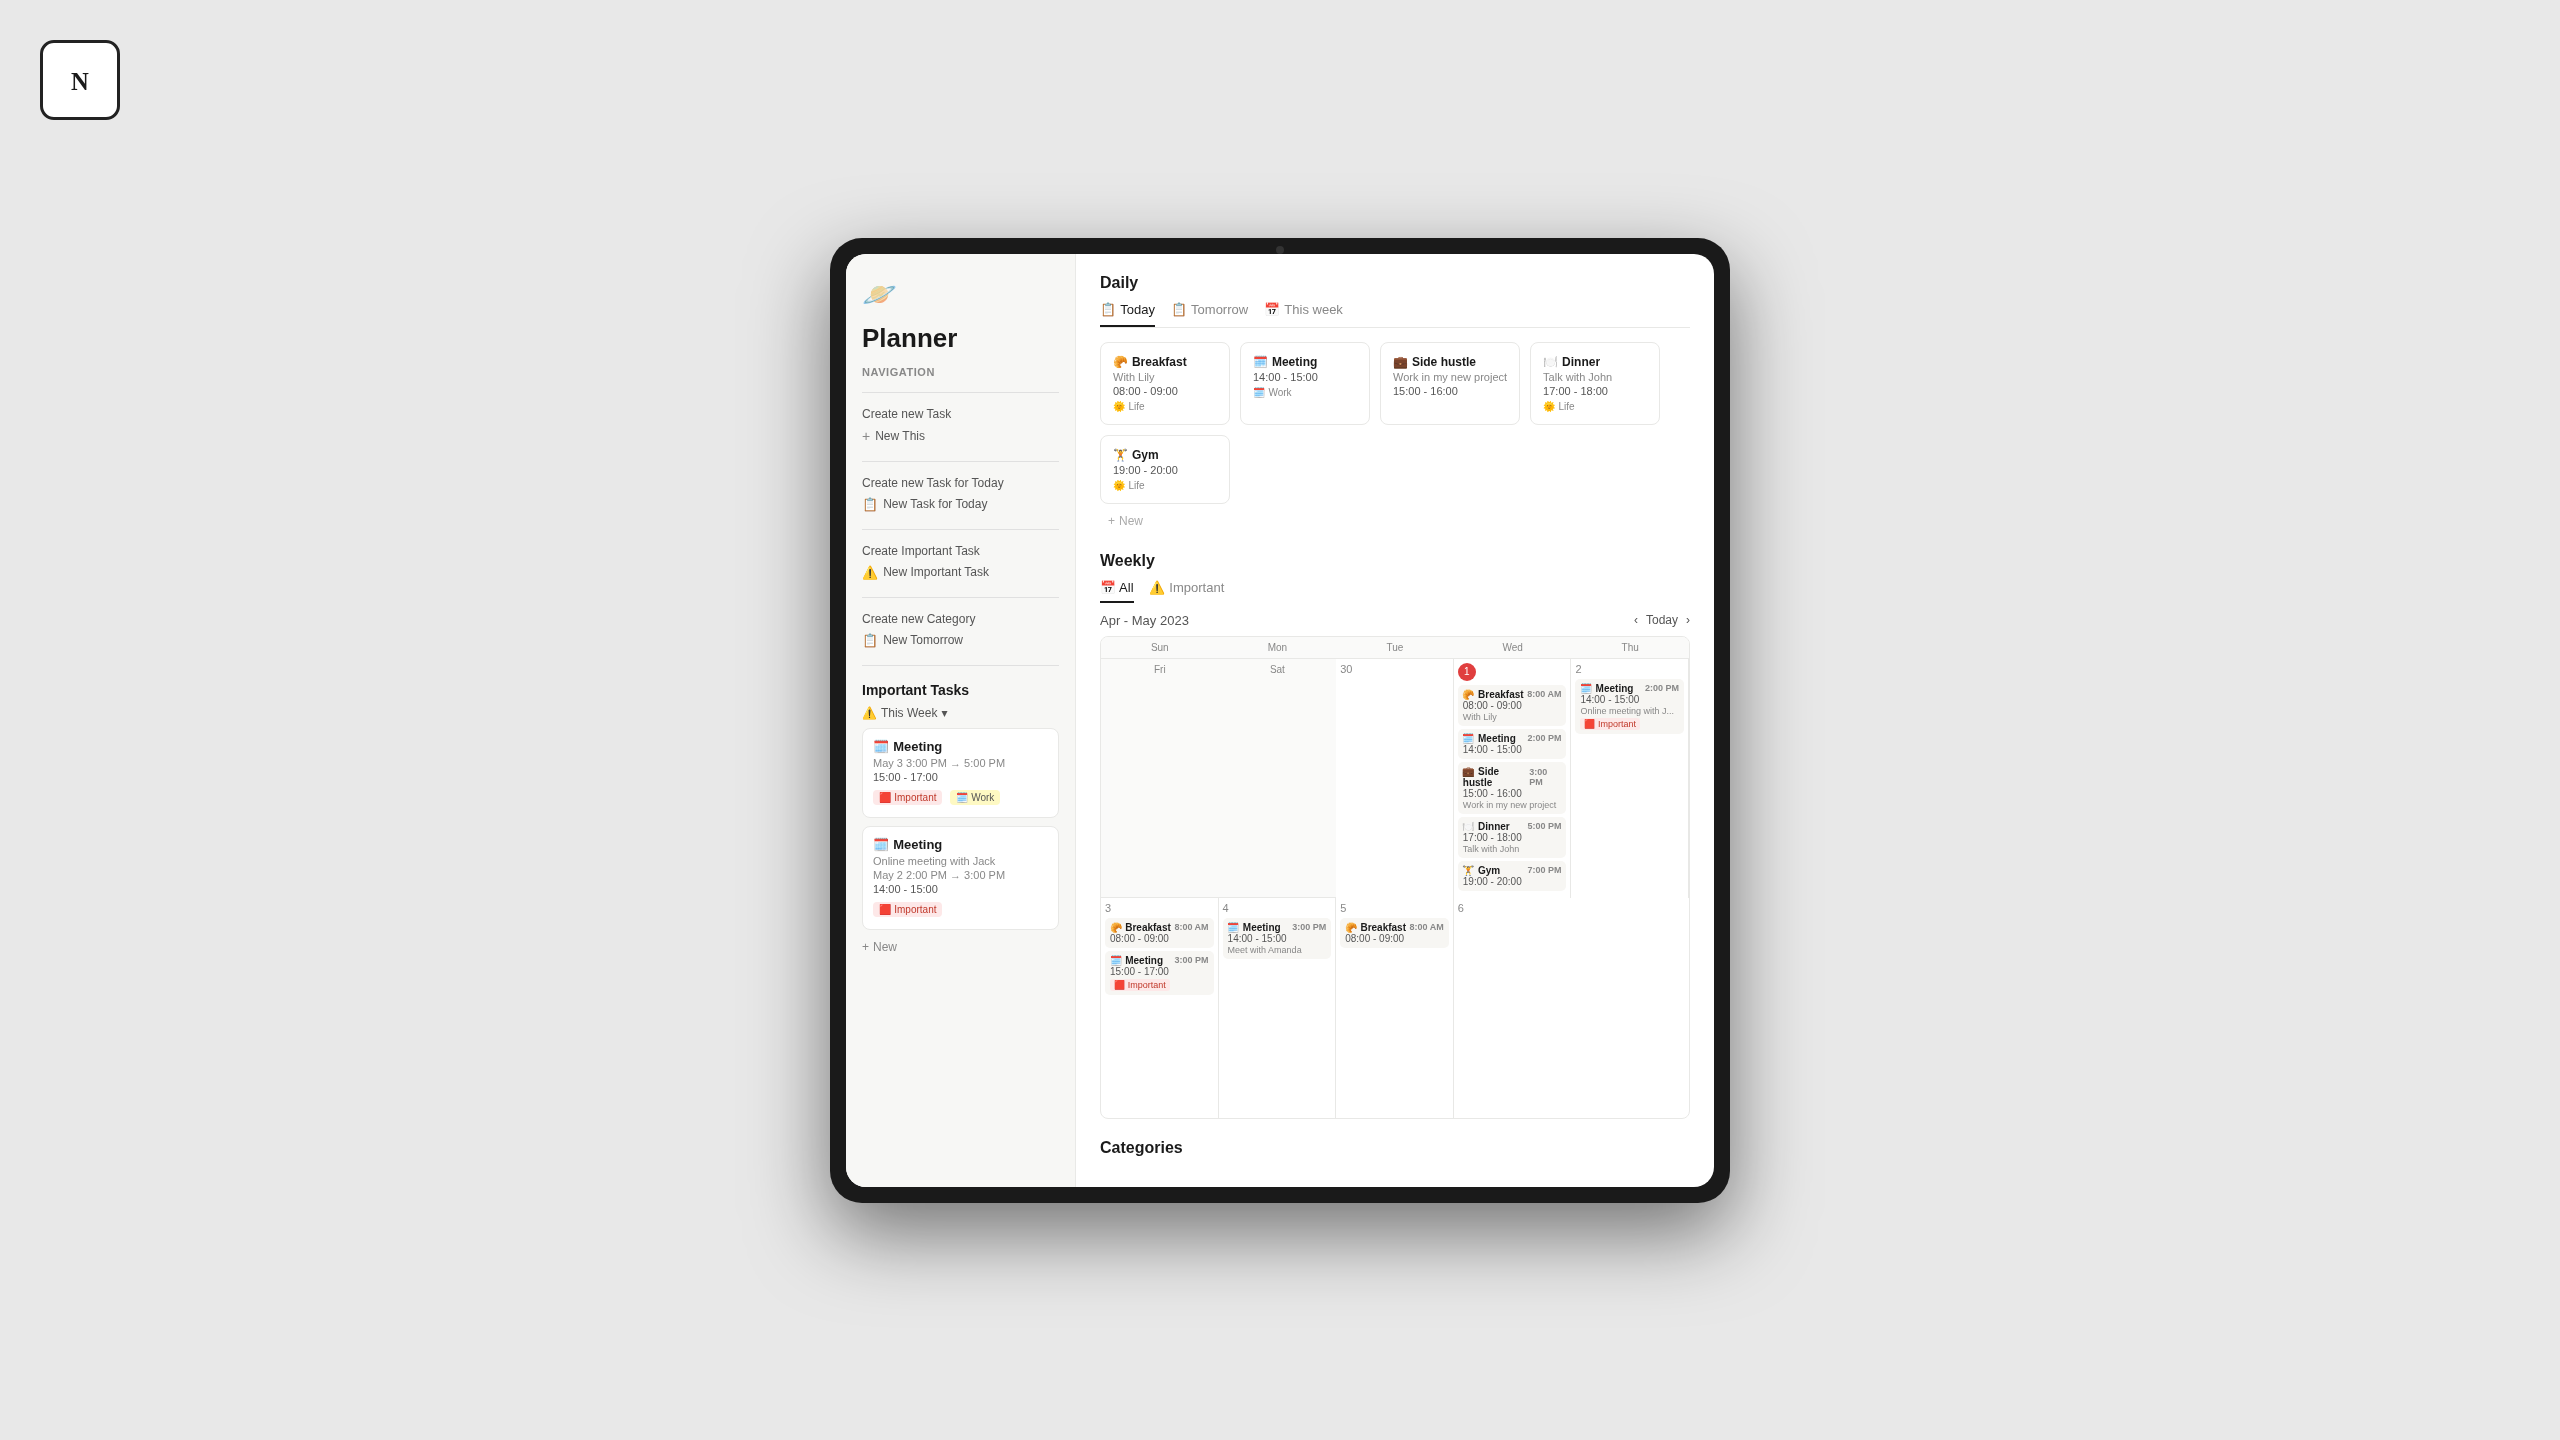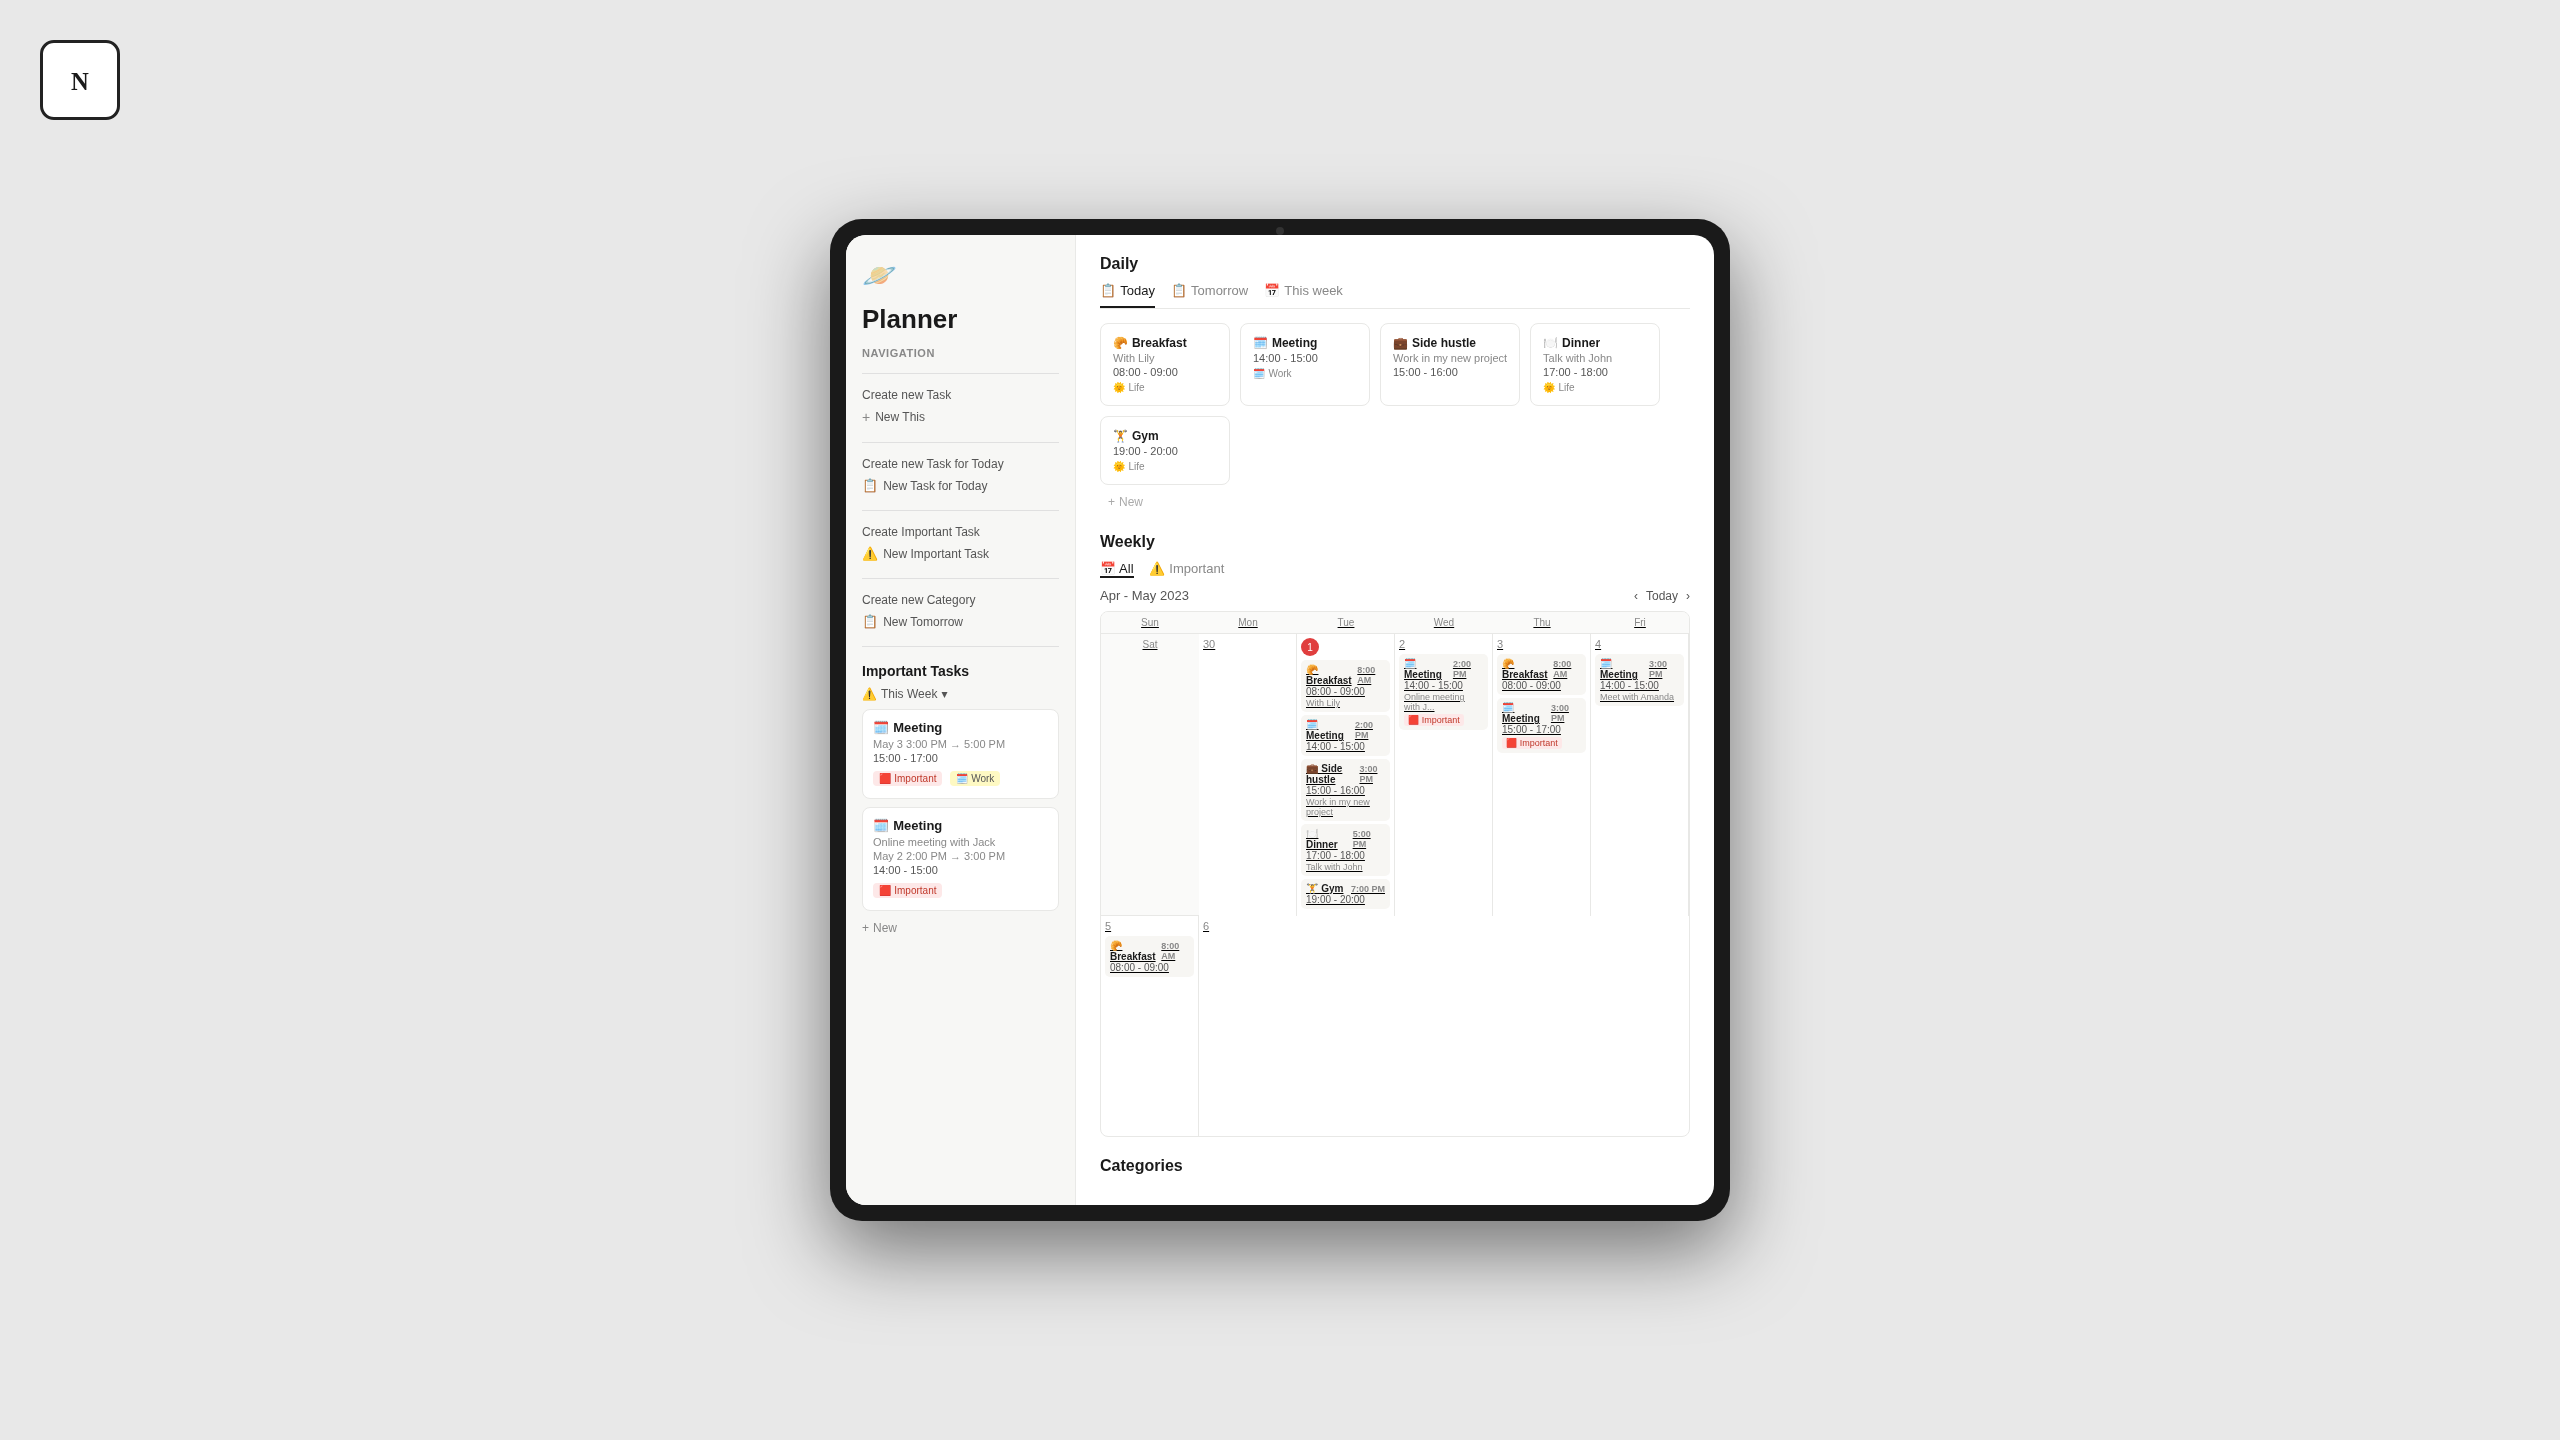--- a/index.html
+++ b/index.html
@@ -309,20 +309,21 @@
     .weekly-tabs {
       display: flex;
       gap: 16px;
       margin-bottom: 10px;
     }
 
     .weekly-tab {
       font-size: 13px;
       color: #888;
       cursor: pointer;
+      padding-bottom: 6px;
       border-bottom: 2px solid transparent;
     }
 
     .weekly-tab.active {
       color: #1a1a1a;
       border-bottom: 2px solid #1a1a1a;
     }
 
     .weekly-header {
       display: flex;
@@ -341,26 +342,25 @@
     .weekly-nav {
       display: flex;
       align-items: center;
       gap: 8px;
       font-size: 12px;
       color: #555;
     }
 
     .weekly-grid {
       display: grid;
-      grid-template-columns: repeat(6, 1fr);
+      grid-template-columns: repeat(5, 1fr);
       gap: 0;
       border: 1px solid #e8e8e6;
       border-radius: 8px;
       overflow: hidden;
-      text-decoration: underline;
     }
 
     .day-header {
       font-size: 10px;
       color: #888;
       text-align: center;
       padding: 5px 2px;
       background: #fafaf9;
       border-bottom: 1px solid #e8e8e6;
       font-weight: 500;

